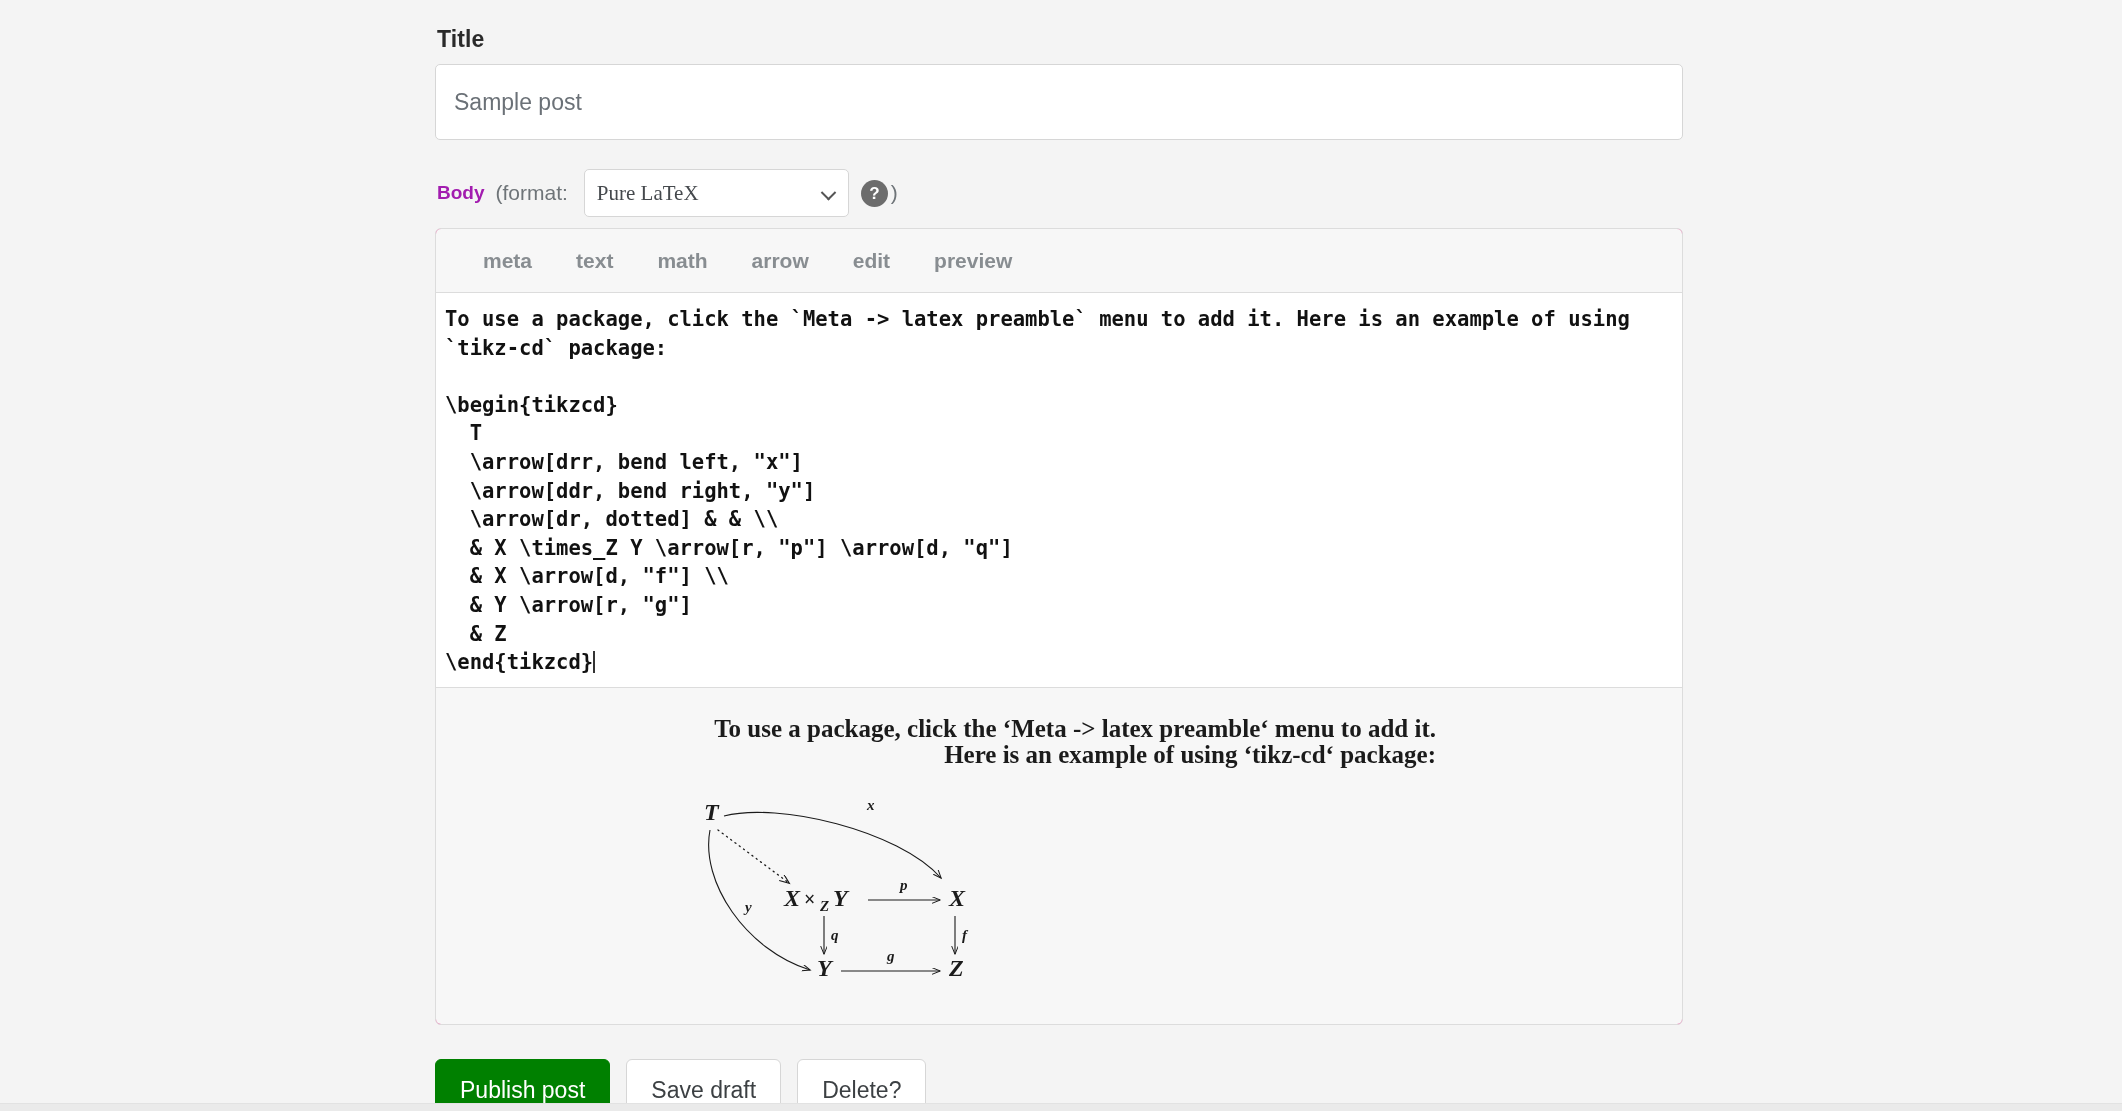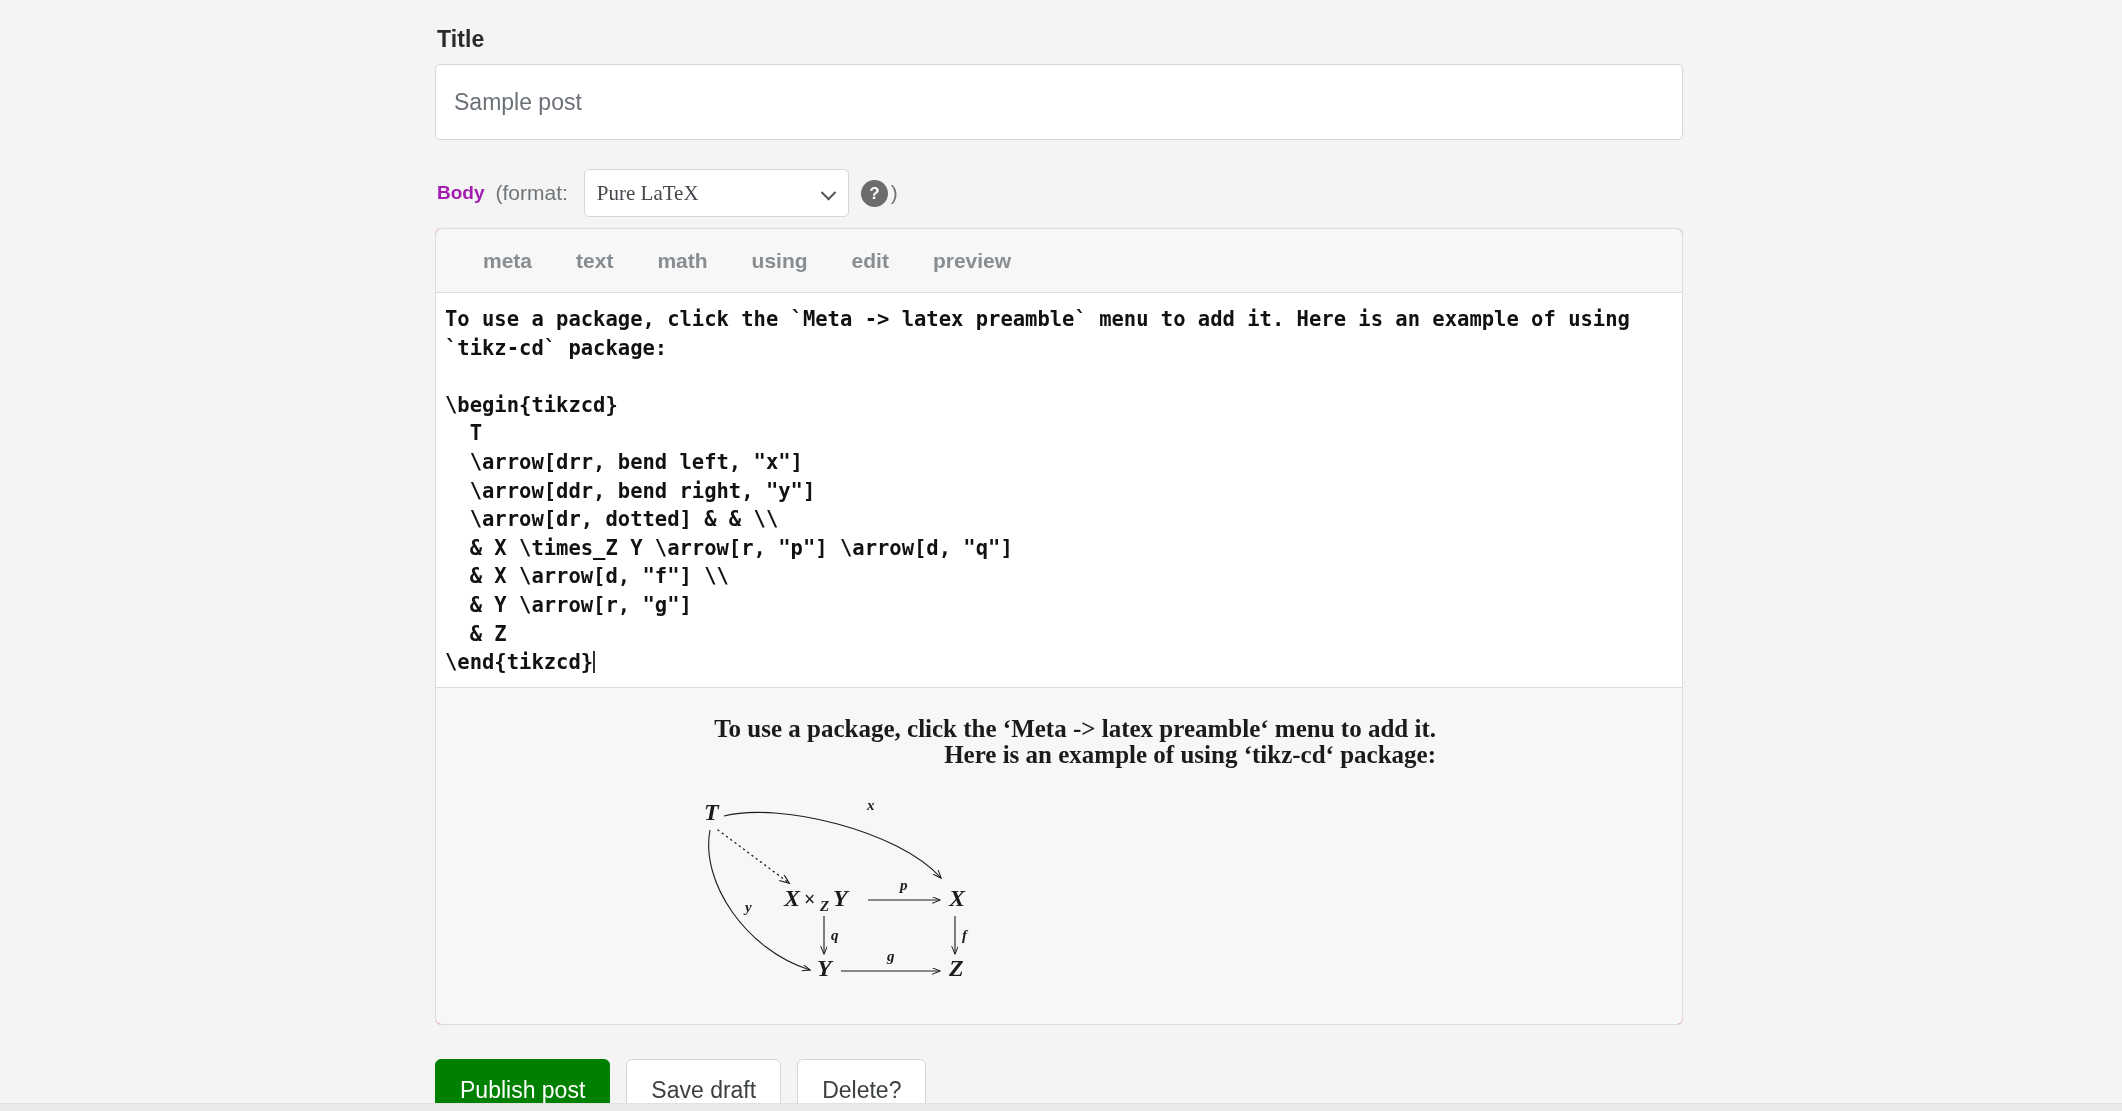--- a/index.html
+++ b/index.html
@@ -233,21 +233,21 @@
       <span class="help-icon">?</span>
       <span class="paren">)</span>
     </div>
 
     <div class="editor">
 
       <div class="tabbar">
         <div class="tab">meta</div>
         <div class="tab">text</div>
         <div class="tab">math</div>
-        <div class="tab">using</div>
+        <div class="tab">arrow</div>
         <div class="tab">edit</div>
         <div class="tab">preview</div>
       </div>
 
       <div class="code-area">
         <div class="code-text">To use a package, click the `Meta -&gt; latex preamble` menu to add it. Here is an example of using `tikz-cd` package:
 
 \begin{tikzcd}
   T
   \arrow[drr, bend left, "x"]

